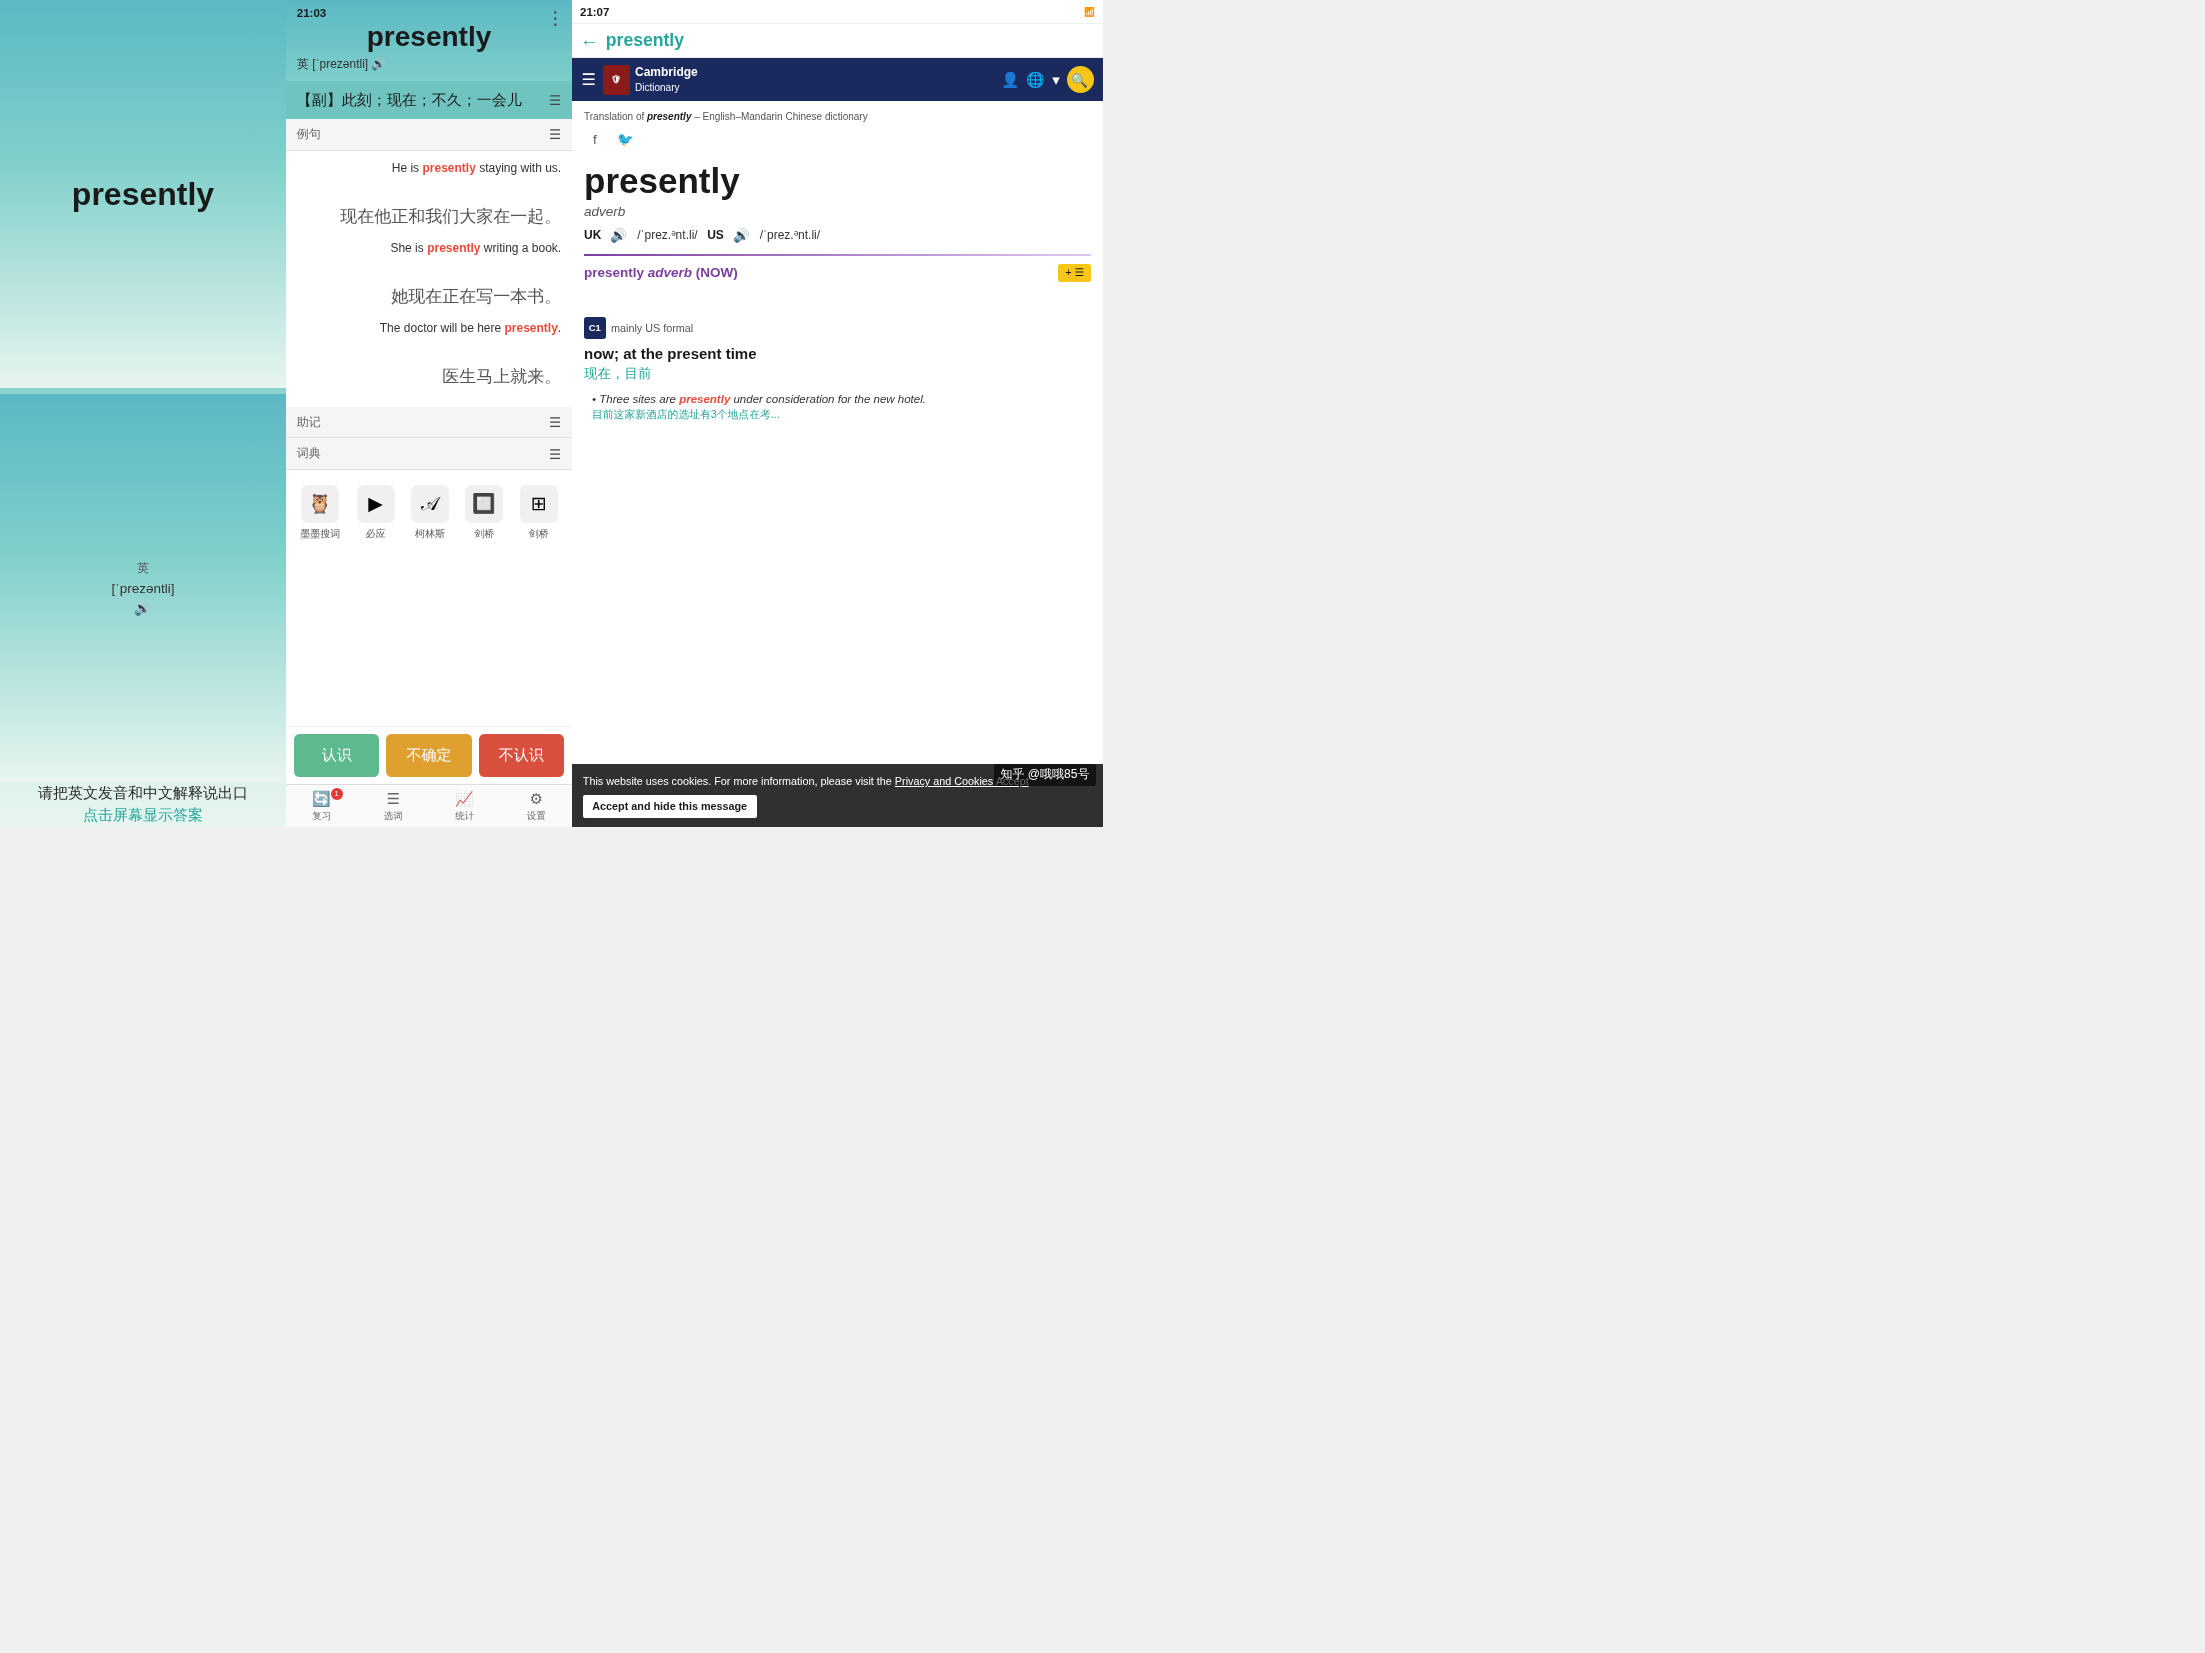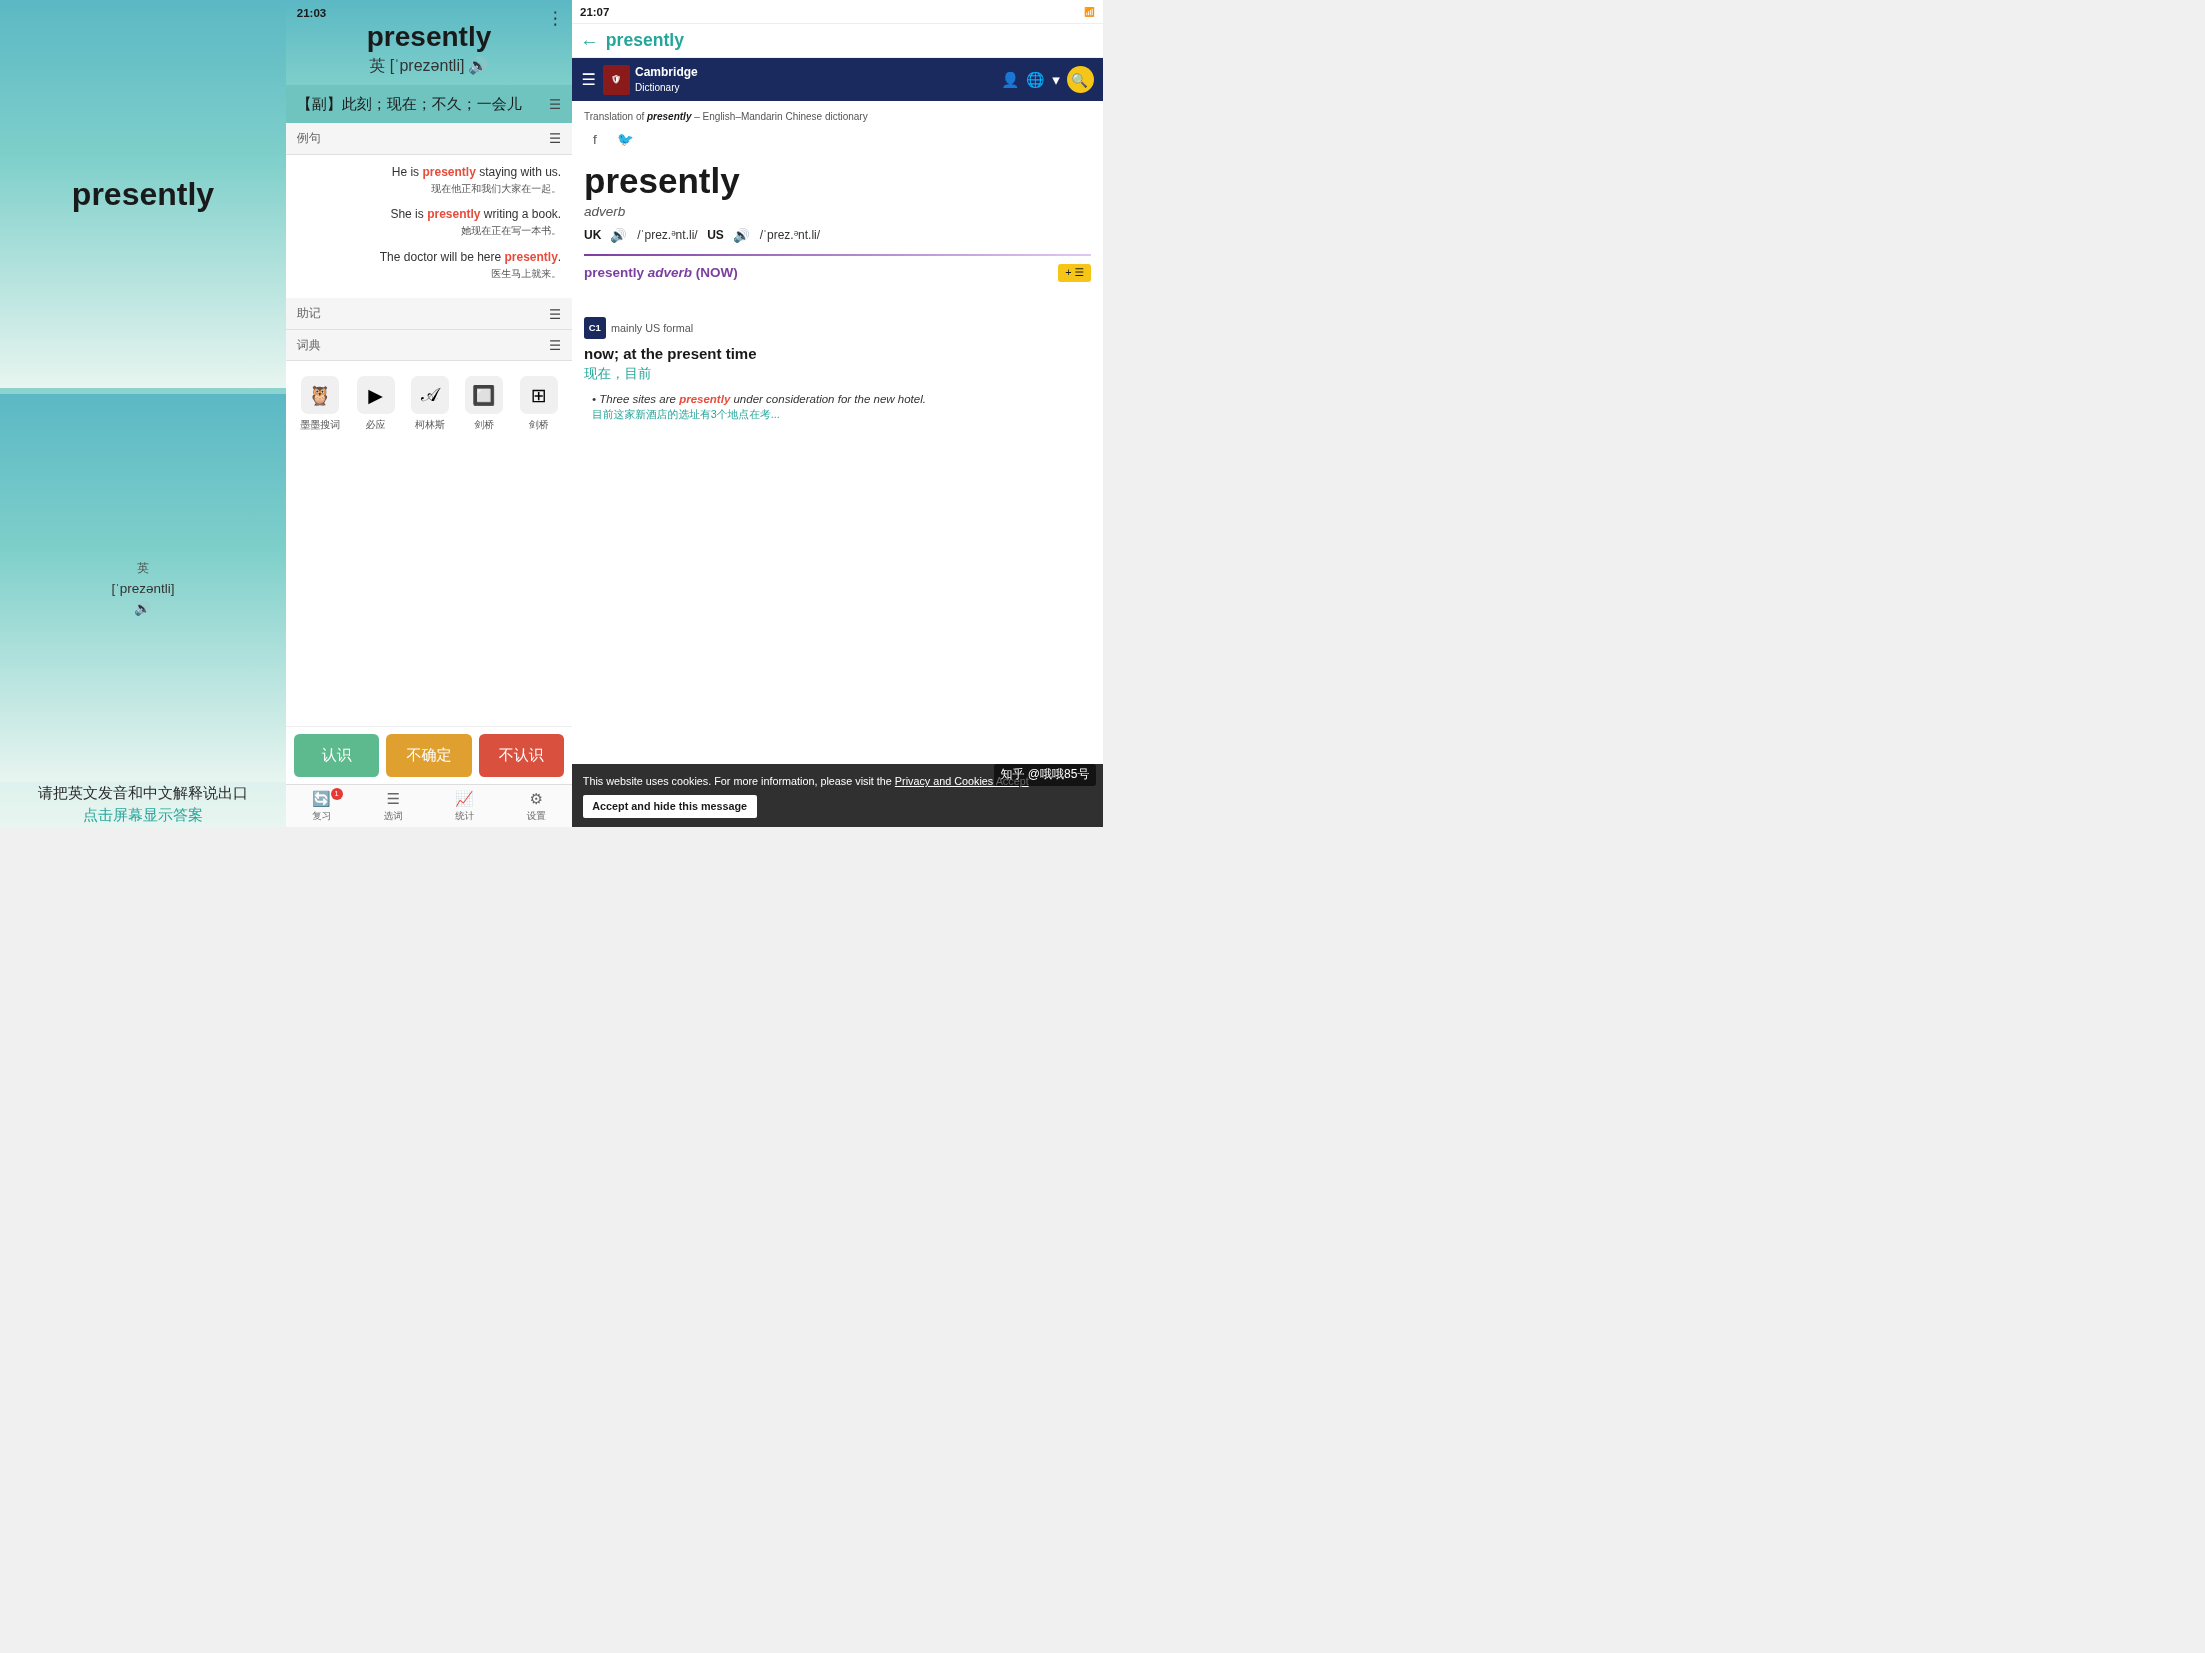--- a/index.html
+++ b/index.html
@@ -85,23 +85,22 @@
       padding: 6.8px 10.8px 8px;
       position: relative;
     }
     .middle-header .word-title {
       font-size: 28px;
       font-weight: bold;
       color: #1a1a1a;
       text-align: center;
     }
     .middle-header .phonetic {
-      font-size: 16px;
+      font-size: 12px;
       color: #333;
-      text-align: center;
       margin-top: 2.7px;
     }
     .middle-header .status-bar {
       display: flex;
       align-items: center;
       font-size: 11.5px;
       color: #1a1a1a;
       font-weight: bold;
       margin-bottom: 2.7px;
     }
@@ -155,23 +154,24 @@
     .example-en {
       font-size: 12px;
       color: #333;
       line-height: 1.5;
     }
     .example-en .highlight {
       color: #e74c3c;
       font-weight: bold;
     }
     .example-zh {
-      font-size: 10px;
+      font-size: 17px;
       color: #555;
       line-height: 1.5;
+      margin-top: 27px;
     }
 
     .mnemonic-section {
       padding: 8px 10.8px;
     }
     .expand-tag {
       display: inline-block;
       background: #26a69a;
       color: #fff;
       font-size: 9.5px;

